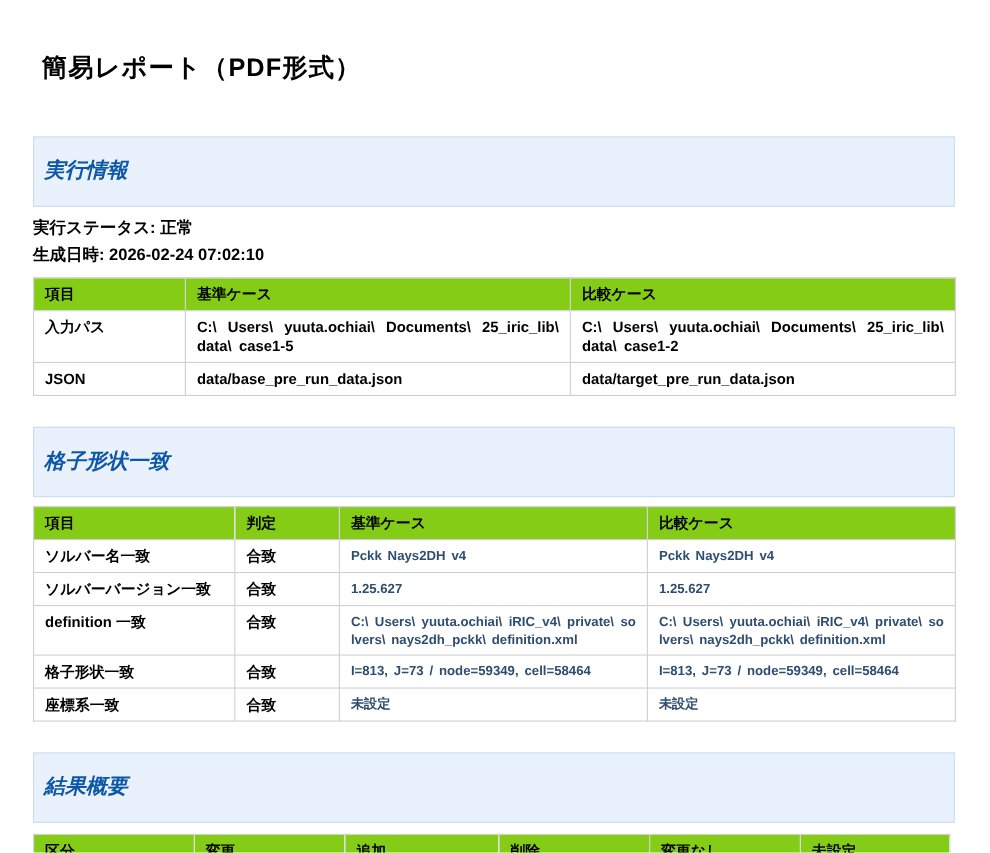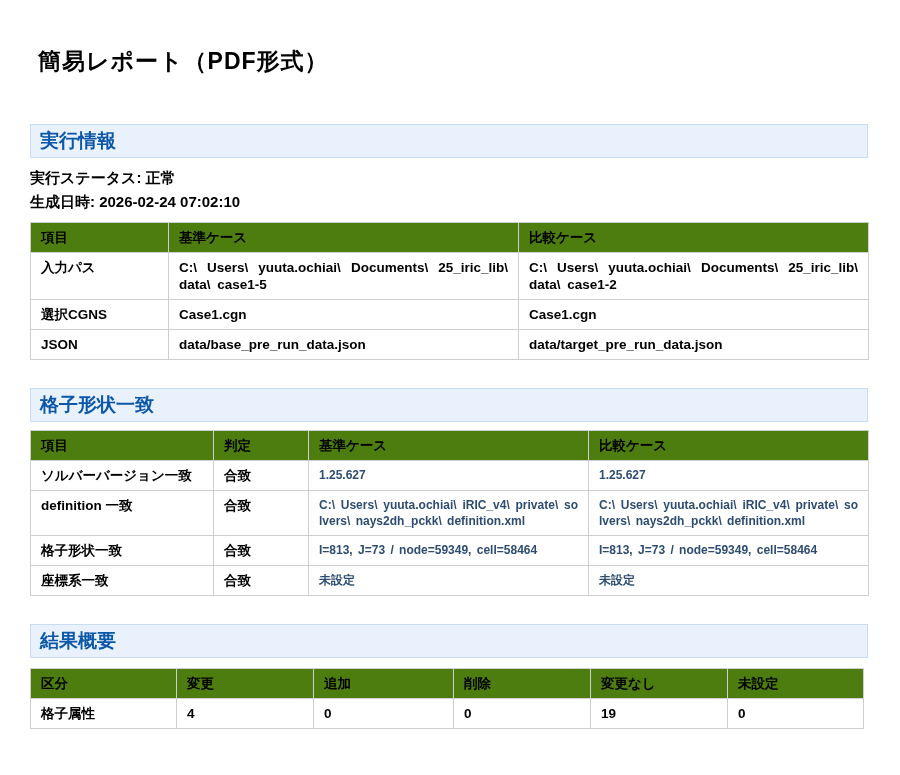--- a/index.html
+++ b/index.html
@@ -22,21 +22,22 @@
   }
 
   .section-heading {
     margin-top: 44px;
     background: #e9f2fc;
     border: 1px solid #c9ddf2;
     color: #0d57a8;
     font-size: 19px;
     font-weight: 700;
     line-height: 22px;
-    padding: 5px 9px;
+    padding: 20px 9px;
+    font-style: italic;
   }
   .section-heading.gap-top { margin-top: 28px; }
 
   p.meta {
     font-size: 15px;
     font-weight: 700;
     line-height: 17px;
     margin: 11px 0 0 0;
   }
   p.meta + p.meta { margin-top: 7px; }
@@ -53,21 +54,21 @@
   th, td {
     border: 1px solid #cfcfcf;
     padding: 6px 10px;
     text-align: left;
     vertical-align: top;
     font-size: 13.5px;
     font-weight: 700;
     line-height: 17px;
     overflow: hidden;
   }
-  th { background: #4d7c0f; color: #000000; }
+  th { background: #84cc16; color: #000000; }
 
   td.path {
     text-align: justify;
     word-break: break-all;
     word-spacing: 3px;
   }
   td.navy {
     color: #2e4d70;
     font-size: 12px;
     line-height: 16px;
@@ -99,25 +100,20 @@
           <th>項目</th>
           <th>基準ケース</th>
           <th>比較ケース</th>
         </tr>
       </thead>
       <tbody>
         <tr>
           <td>入力パス</td>
           <td class="path">C:\ Users\ yuuta.ochiai\ Documents\ 25_iric_lib\ data\ case1-5</td>
           <td class="path">C:\ Users\ yuuta.ochiai\ Documents\ 25_iric_lib\ data\ case1-2</td>
-        </tr>
-        <tr>
-          <td>選択CGNS</td>
-          <td>Case1.cgn</td>
-          <td>Case1.cgn</td>
         </tr>
         <tr>
           <td>JSON</td>
           <td>data/base_pre_run_data.json</td>
           <td>data/target_pre_run_data.json</td>
         </tr>
       </tbody>
     </table>
   </section>
 
@@ -133,20 +129,26 @@
       </colgroup>
       <thead>
         <tr>
           <th>項目</th>
           <th>判定</th>
           <th>基準ケース</th>
           <th>比較ケース</th>
         </tr>
       </thead>
       <tbody>
+        <tr>
+          <td>ソルバー名一致</td>
+          <td>合致</td>
+          <td class="navy">Pckk Nays2DH v4</td>
+          <td class="navy">Pckk Nays2DH v4</td>
+        </tr>
         <tr>
           <td>ソルバーバージョン一致</td>
           <td>合致</td>
           <td class="navy">1.25.627</td>
           <td class="navy">1.25.627</td>
         </tr>
         <tr>
           <td>definition 一致</td>
           <td>合致</td>
           <td class="navy">C:\ Users\ yuuta.ochiai\ iRIC_v4\ private\ solvers\ nays2dh_pckk\ definition.xml</td>

